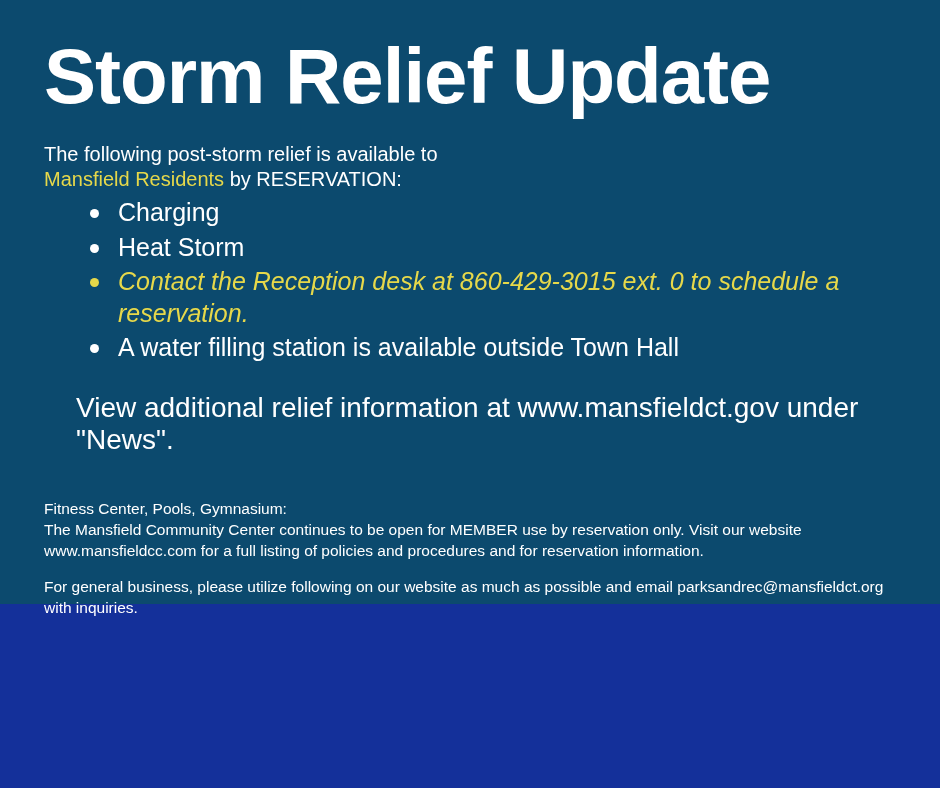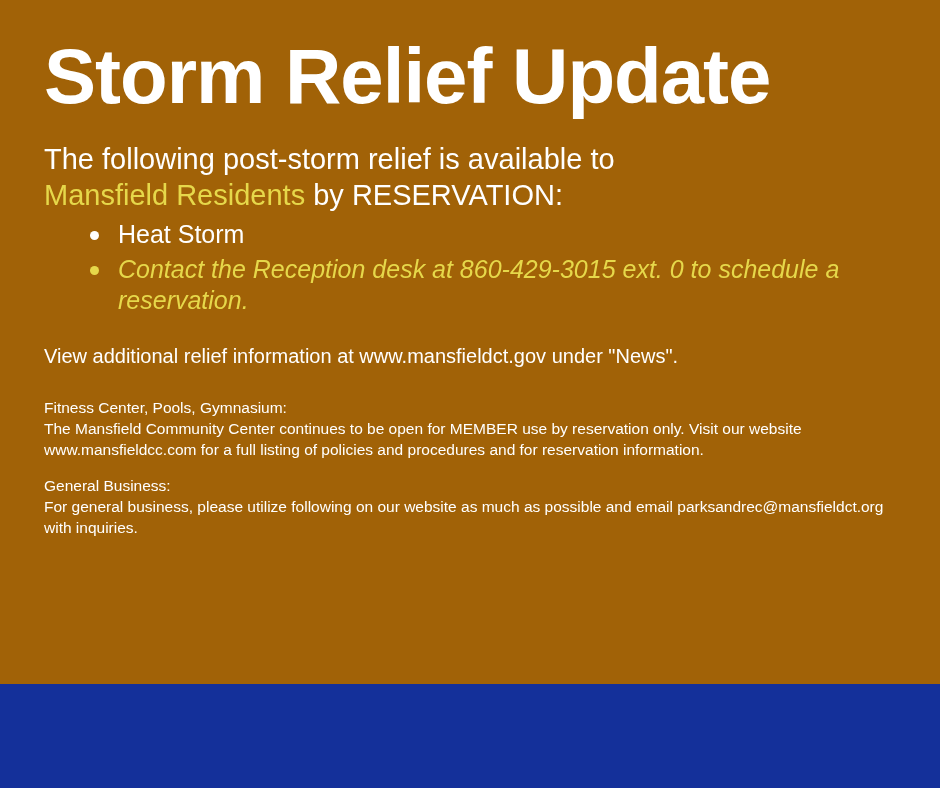--- a/index.html
+++ b/index.html
@@ -10,37 +10,37 @@
     width: 940px;
     height: 788px;
     background: #14309a;
     font-family: "Liberation Sans", sans-serif;
     color: #ffffff;
     overflow: hidden;
   }
   .poster {
     position: relative;
     width: 940px;
-    height: 684px;
-    background: #a16207;
+    height: 604px;
+    background: #0c4a6e;
     box-sizing: border-box;
     padding: 30px 44px 0 44px;
   }
   .title {
     font-size: 78px;
     font-weight: bold;
     line-height: 0.98;
     letter-spacing: -1px;
     color: #ffffff;
     margin: 0;
     padding-top: 8px;
   }
   .intro {
     margin-top: 28px;
-    font-size: 29px;
+    font-size: 20px;
     line-height: 1.22;
     color: #ffffff;
   }
   .intro .line2 {
     display: block;
   }
   .accent {
     color: #e6d84a;
   }
   ul.bullets {
@@ -68,25 +68,26 @@
   }
   ul.bullets li.accent-item {
     color: #e6d84a;
     font-style: italic;
   }
   ul.bullets li.accent-item::before {
     background: #e6d84a;
   }
   .view-line {
     margin-top: 28px;
-    font-size: 20px;
+    font-size: 28px;
     color: #ffffff;
+    margin-left: 32px;
   }
   .fineprint {
-    margin-top: 30px;
+    margin-top: 43px;
     font-size: 15.5px;
     line-height: 1.35;
     color: #ffffff;
   }
   .fineprint .block {
     margin-bottom: 16px;
   }
   .fineprint .heading {
     display: block;
   }
@@ -102,30 +103,31 @@
   <h1 class="title">Storm Relief Update</h1>
 
   <div class="intro">
     <span>The following post-storm relief is available to</span>
     <span class="line2">
       <span class="accent">Mansfield Residents</span><span> by RESERVATION:</span>
     </span>
   </div>
 
   <ul class="bullets">
+    <li><span>Charging</span></li>
     <li><span>Heat Storm</span></li>
     <li class="accent-item"><span>Contact the Reception desk at 860-429-3015 ext. 0 to schedule a reservation.</span></li>
+    <li><span>A water filling station is available outside Town Hall</span></li>
   </ul>
 
   <div class="view-line">View additional relief information at www.mansfieldct.gov under "News".</div>
 
   <div class="fineprint">
     <div class="block">
       <span class="heading">Fitness Center, Pools, Gymnasium:</span>
       <span class="body">The Mansfield Community Center continues to be open for MEMBER use by reservation only. Visit our website www.mansfieldcc.com for a full listing of policies and procedures and for reservation information.</span>
     </div>
     <div class="block">
-      <span class="heading">General Business:</span>
       <span class="body">For general business, please utilize following on our website as much as possible and email parksandrec@mansfieldct.org with inquiries.</span>
     </div>
   </div>
 
 </div>
 
 </body></html>

